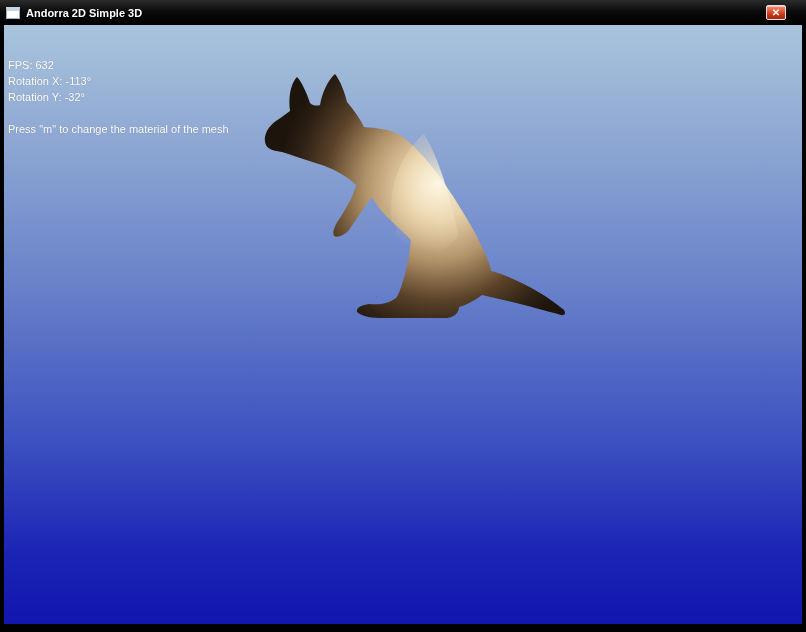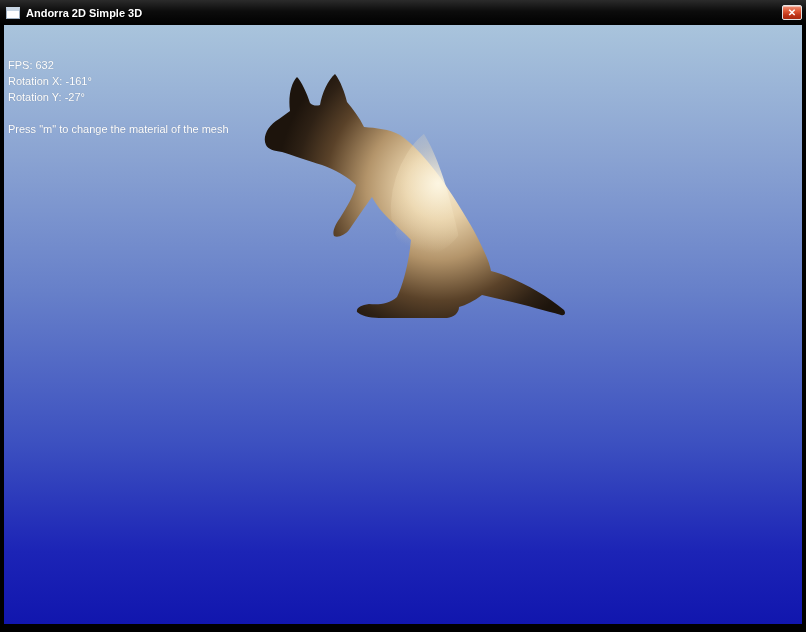--- a/index.html
+++ b/index.html
@@ -15,21 +15,21 @@
 
   
   .titlebar {
     position: absolute;
     left: 0; top: 0;
     width: 100%;
     height: 25px;
     background: linear-gradient(180deg, #2b2b2b 0%, #0c0c0c 45%, #000 100%);
     display: flex;
     align-items: center;
-    padding: 0 4px 0 6px;
+    padding: 0 20px 0 6px;
   }
   .win-icon {
     width: 14px; height: 12px;
     background: #fff;
     border: 1px solid #9fb0c2;
     border-top: 4px solid #c8d6e4;
     margin-right: 6px;
     flex: 0 0 auto;
   }
   .title-text {
@@ -189,20 +189,20 @@
           C343,182 350,170 352,160
           C344,152 330,144 318,140
           C305,136 288,130 278,127
           C270,126 264,124 262,120 Z"></path>
 
       <ellipse clip-path="url(#bodyClip)" cx="432" cy="165" rx="42" ry="68" fill="url(#hlGrad)" transform="rotate(18 432 165)"></ellipse>
     </svg>
 
     <div class="hud">
       <div class="line">FPS: 632</div>
-      <div class="line">Rotation X: -161°</div>
-      <div class="line">Rotation Y: -27°</div>
+      <div class="line">Rotation X: -113°</div>
+      <div class="line">Rotation Y: -32°</div>
       <div class="line hint">Press "m" to change the material of the mesh</div>
     </div>
 
   </div>
 
 </div>
 
 </body></html>

